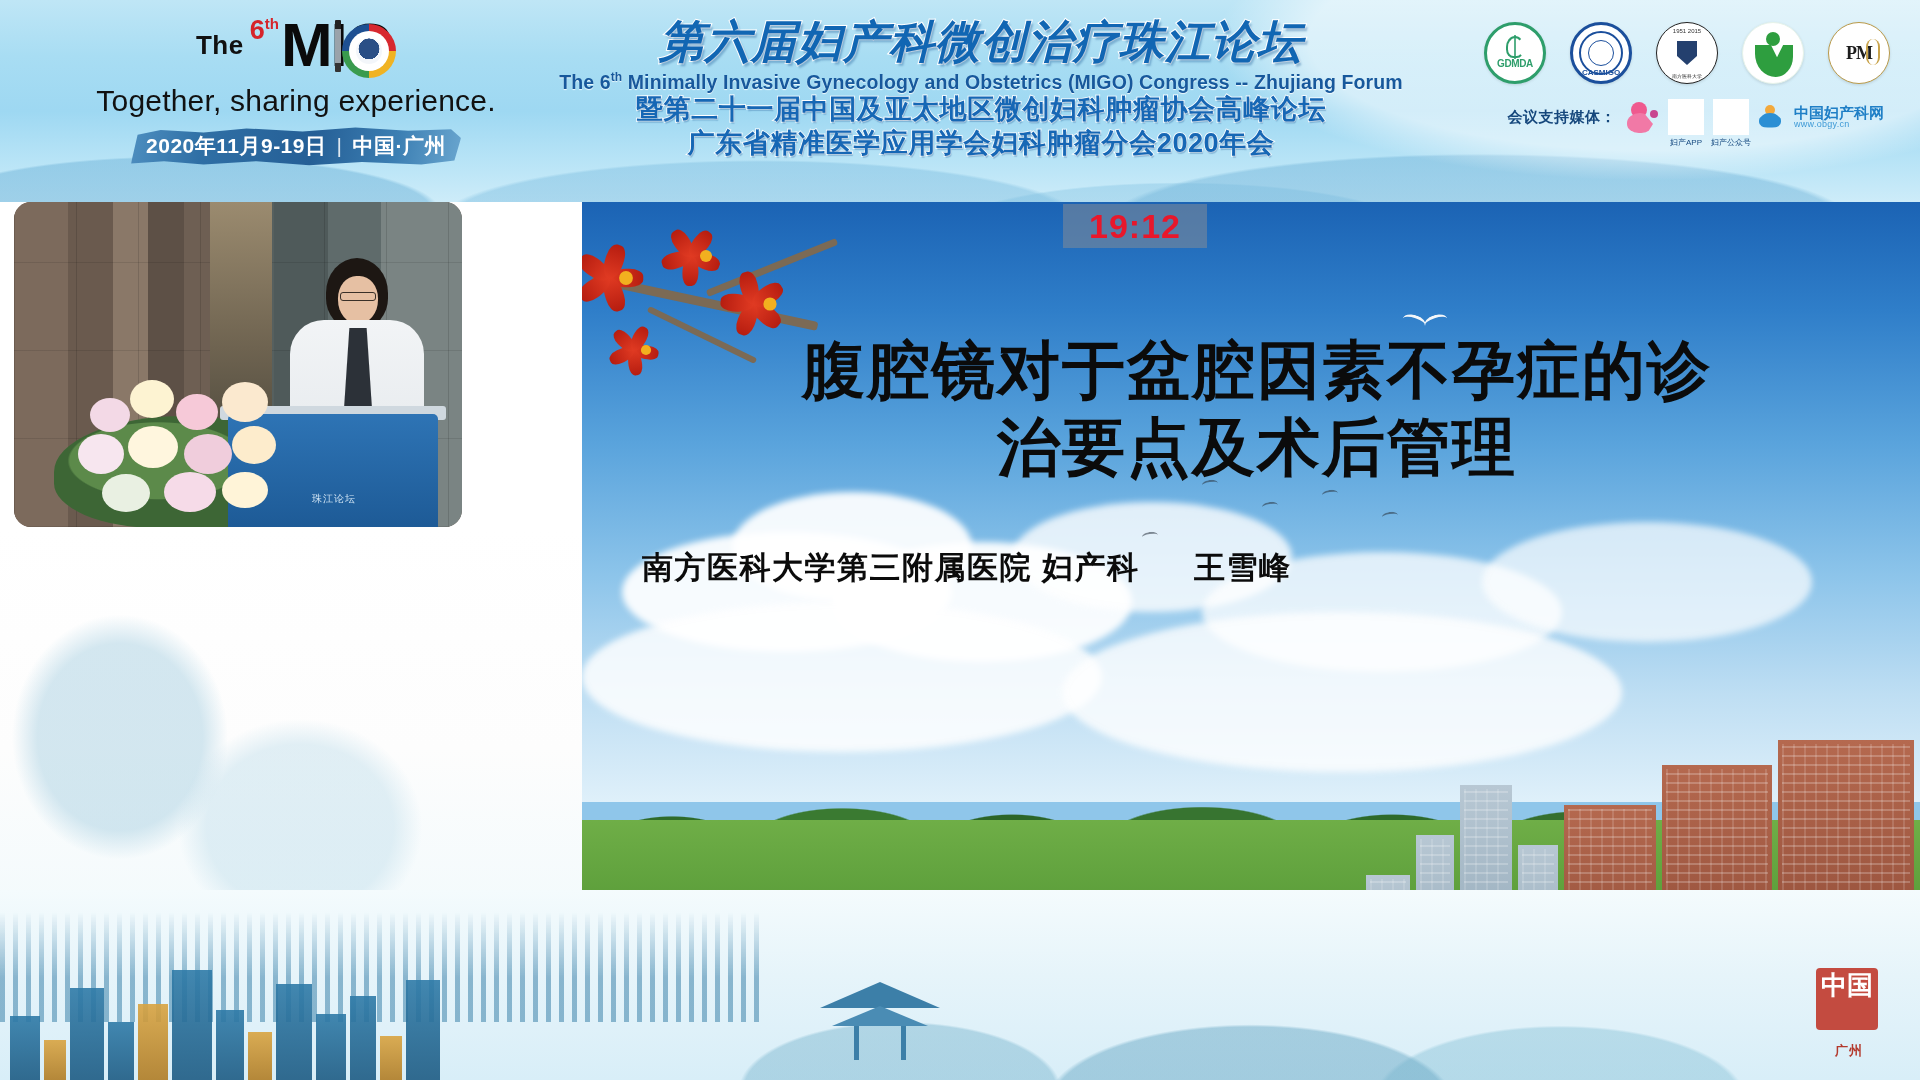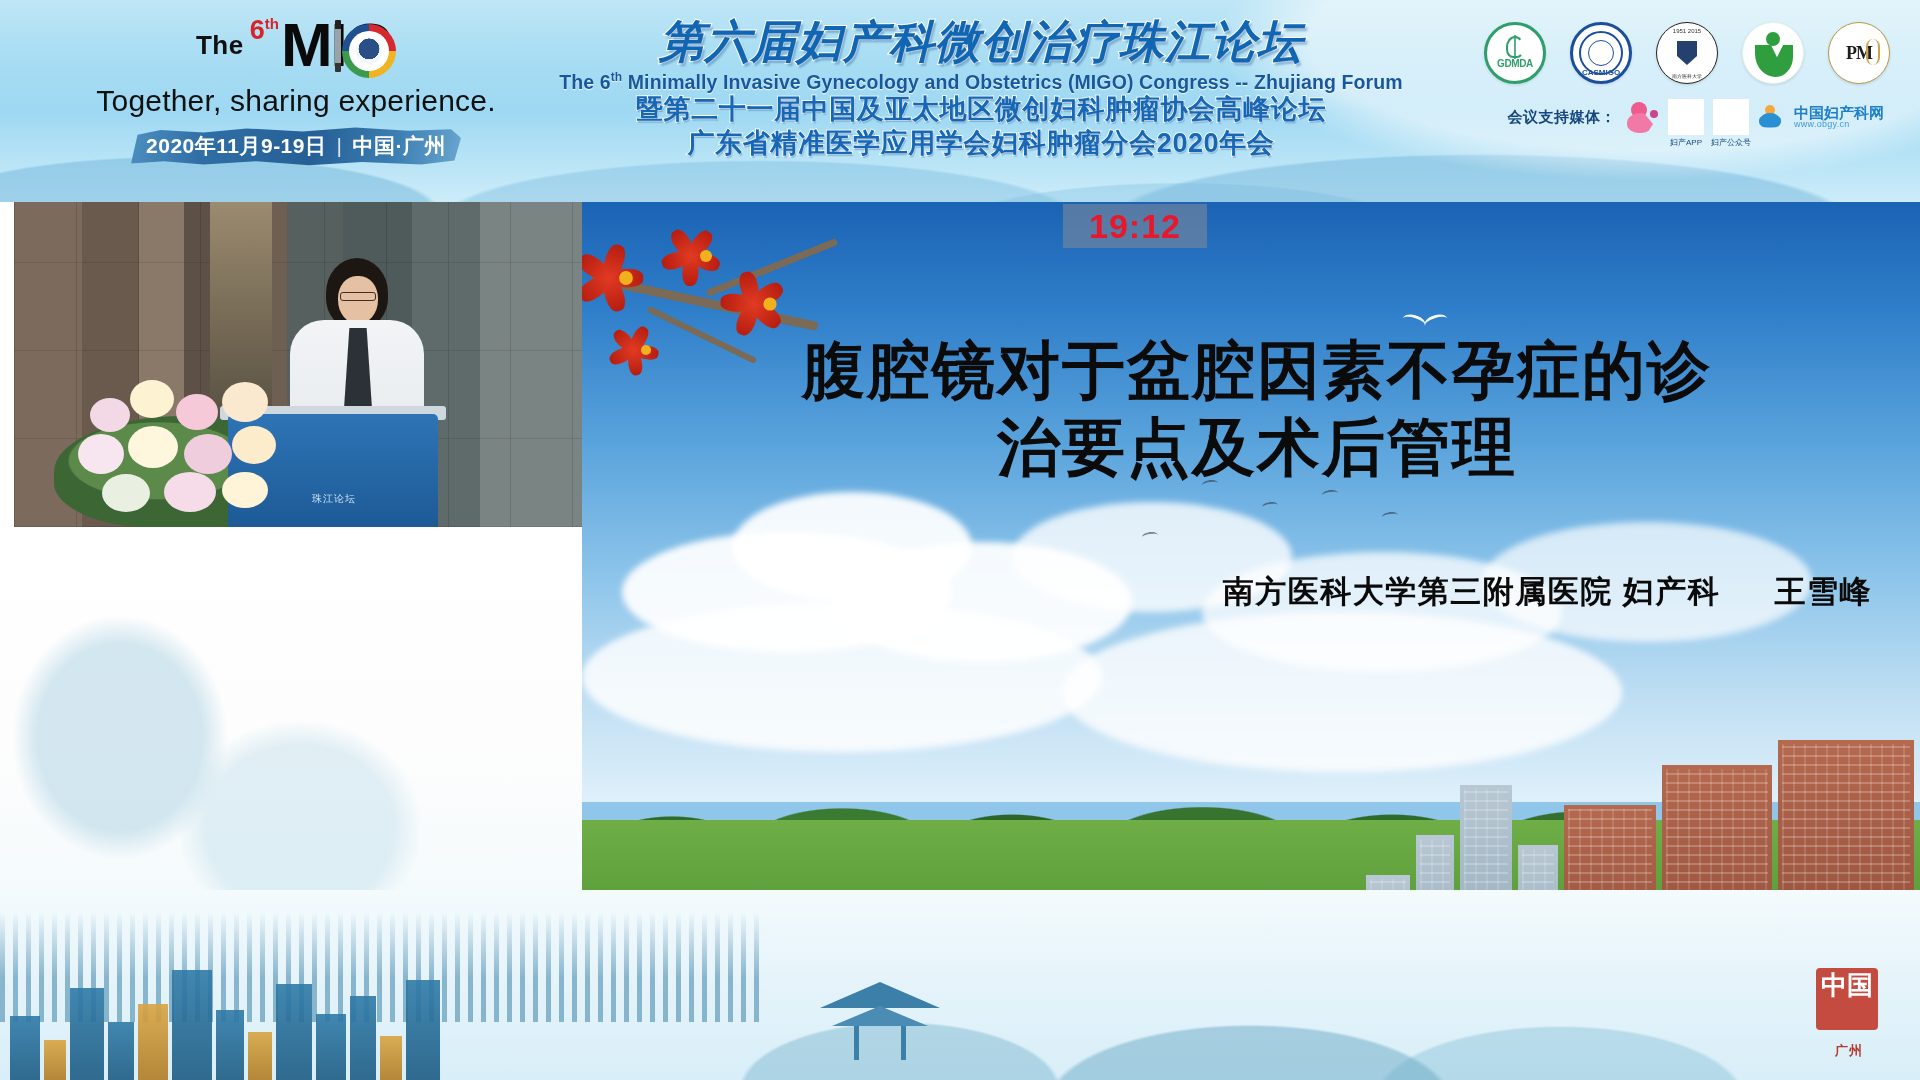--- a/index.html
+++ b/index.html
@@ -135,22 +135,22 @@
       background:#f3a93c; }
   .obgy .bluefig .b { position:absolute; bottom:1px; left:1px; width:22px; height:15px; background:#2b8fd4;
       border-radius:50% 50% 40% 40%; clip-path:polygon(0 40%,30% 0,70% 0,100% 40%,100% 100%,0 100%); }
   .obgy .t1 { font-size:15px; font-weight:bold; color:#1f7fc6; line-height:1; }
   .obgy .t2 { font-size:9px; color:#3f9ad6; line-height:1.1; letter-spacing:.3px; }
 
   
   .stage { position:absolute; left:0; top:202px; width:1920px; height:878px; background:#ffffff; }
 
   
-  .cam { position:absolute; left:14px; top:0; width:568px; height:325px; overflow:hidden;
-      background:#6b5b50; }
+  .cam { position:absolute; left:14px; top:0; width:448px; height:325px; overflow:hidden;
+      background:#6b5b50;border-radius:17px; }
   .cam-wall { position:absolute; inset:0;
       background:
         linear-gradient(90deg,#7c6a5c 0 12%,#6a5a4e 12% 22%,#8a7868 22% 30%,#5d5046 30% 38%,#6e5f53 38% 48%,#56605f 48% 58%,#4f5a5a 58% 70%,#5f6b6b 70% 82%,#7a8483 82% 100%);
   }
   .cam-wall::after { content:""; position:absolute; inset:0;
       background:repeating-linear-gradient(90deg,rgba(0,0,0,.13) 0 1px,transparent 1px 62px),
                  repeating-linear-gradient(0deg,rgba(0,0,0,.10) 0 1px,transparent 1px 88px); }
   .cam-pillar { position:absolute; left:196px; top:0; width:62px; height:245px;
       background:linear-gradient(180deg,#9b8b6f,#6e6350 60%,#4e4a3e); }
   .cam-person { position:absolute; left:268px; top:56px; width:150px; height:270px; }
@@ -237,22 +237,22 @@
       color:#e8172b; font-size:34px; font-weight:bold; letter-spacing:1px;
       font-family:"Liberation Sans",sans-serif;
   }
 
   .slide-title {
       position:absolute; left:60px; top:130px; width:1230px; text-align:center;
       color:#0b0b0b; font-size:63px; font-weight:bold; line-height:1.22; letter-spacing:2px;
   }
   .slide-title .ln2 { display:block; }
   .slide-presenter {
-      position:absolute; left:60px; top:345px; width:1230px; text-align:right;
-      color:#0b0b0b; font-size:31px; font-weight:bold; letter-spacing:1.5px;margin-top:24px;
+      position:absolute; left:60px; top:345px; width:1230px; text-align:left;
+      color:#0b0b0b; font-size:31px; font-weight:bold; letter-spacing:1.5px;
   }
   .slide-presenter .gap { display:inline-block; width:34px; }
 
   
   .bottom-band { position:absolute; left:0; bottom:0; width:1920px; height:190px;
       background:linear-gradient(180deg,#f4fbfd 0%,#e6f4fa 45%,#d8eef8 100%); overflow:hidden; }
   .bb-mtn { position:absolute; bottom:0; width:100%; height:150px;
       background:
         radial-gradient(ellipse 260px 110px at 900px 160px, rgba(120,180,205,.45) 0 60%, transparent 62%),
         radial-gradient(ellipse 330px 130px at 1250px 175px, rgba(108,170,198,.5) 0 60%, transparent 62%),

